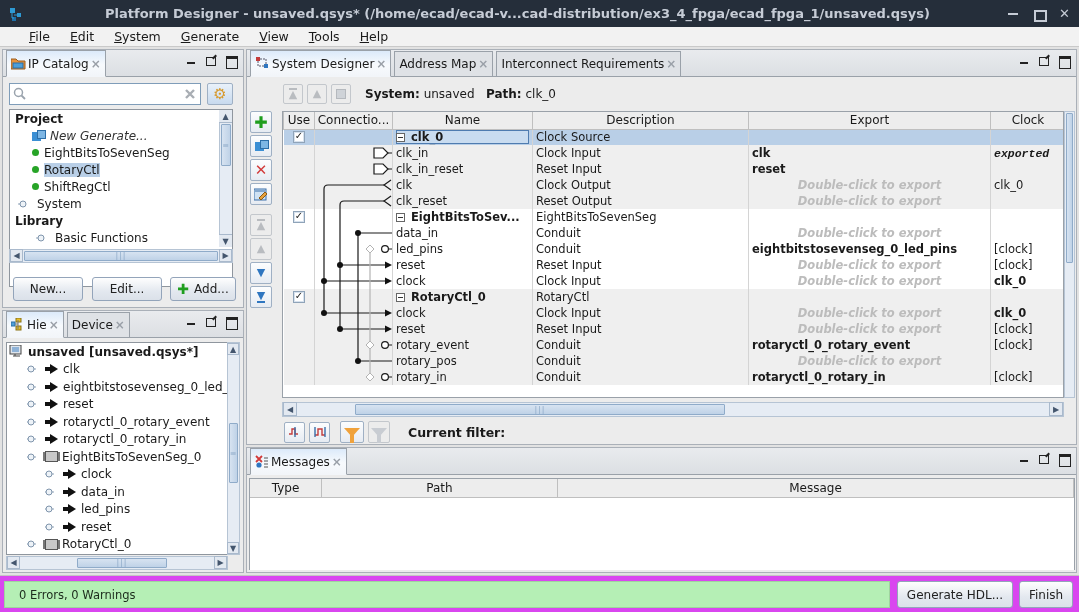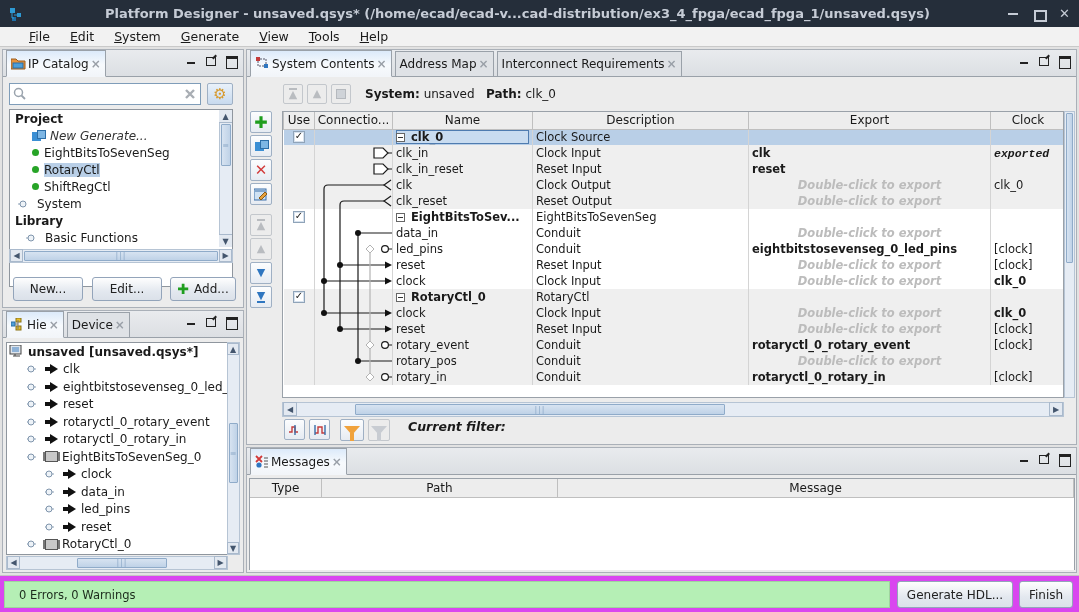--- a/index.html
+++ b/index.html
@@ -80,21 +80,21 @@
   #sc-panel { left:246px; top:49px; width:831px; height:396px; }
   #sc-subheader { position:absolute; left:0; top:28px; width:100%; height:31px; display:flex; align-items:center; gap:4px; padding-left:36px; }
   #sc-subheader .mini { width:20px; height:20px; }
   #sc-subheader .sysline { margin-left:10px; font-size:12px; }
   #sc-toolbar { position:absolute; left:3px; top:61px; width:28px; display:flex; flex-direction:column; gap:2px; }
   #sc-toolbar .gap { height:5px; }
   #sc-tablewrap { position:absolute; left:35px; top:61px; width:782px; height:287px; background:#fff; border:1px solid #9aa1a9; overflow:hidden; }
   #sc-vscroll { position:absolute; left:817px; top:61px; width:11px; height:287px; background:#e6ecf4; border:1px solid #b6c4d4; }
   #sc-vscroll .sb-thumb { left:1px; right:1px; top:1px; height:150px; }
   #sc-hscroll { position:absolute; left:35px; top:352px; width:782px; height:15px; }
-  #sc-filterbar { position:absolute; left:0; top:369px; width:100%; height:26px; display:flex; gap:4px; padding-left:37px;font-style:italic; }
+  #sc-filterbar { position:absolute; left:0; top:369px; width:100%; height:26px; display:flex; align-items:center; gap:4px; padding-left:37px; }
   #sc-filterbar .flabel { font-weight:bold; font-size:12.5px; margin-left:14px; }
 
   table.sys { border-collapse:collapse; table-layout:fixed; width:782px; font-size:11.5px; }
   table.sys th { height:17px; font-weight:normal; background:#ededed; border:1px solid #bfbfbf; border-top:none; font-size:12px; }
   table.sys td { height:16px; padding:0 3px; border-left:1px solid #d4d4d4; overflow:hidden; white-space:nowrap; }
   table.sys td:first-child { border-left:none; }
   tr.shade-gray td { background:#efefef; }
   tr.shade-white td { background:#ffffff; }
   tr.shade-selected td { background:#b9cfe7; }
   td.conn { border-left:1px solid #d4d4d4; }
@@ -212,21 +212,21 @@
         <div class="tree-row" style="padding-left: 8px;">
           <span class="handle"><svg width="14" height="14">
               <line x1="0" y1="7" x2="8" y2="7" stroke="#8fa3b8"></line>
               <circle cx="5" cy="7" r="3" fill="#eef3f8" stroke="#7e94ab"></circle>
             </svg></span>
           <span>System</span>
         </div>
         <div class="tree-row tree-section">
           <span>Library</span>
         </div>
-        <div class="tree-row" style="padding-left: 16px; align-items: center;">
+        <div class="tree-row" style="padding-left: 26px; align-items: center;">
           <span class="handle"><svg width="14" height="14">
               <line x1="0" y1="7" x2="8" y2="7" stroke="#8fa3b8"></line>
               <circle cx="5" cy="7" r="3" fill="#eef3f8" stroke="#7e94ab"></circle>
             </svg></span>
           <span>Basic Functions</span>
         </div>
         <div class="tree-row" style="padding-left: 8px;">
           <span class="handle"><svg width="14" height="14">
               <line x1="0" y1="7" x2="8" y2="7" stroke="#8fa3b8"></line>
               <circle cx="5" cy="7" r="3" fill="#eef3f8" stroke="#7e94ab"></circle>
@@ -451,21 +451,21 @@
 </div>
 
 <div class="abs panel" id="sc-panel">
   <div class="tabbar" id="sc-tabbar">
       <div class="ptab active">
         <span><svg width="15" height="13" viewBox="0 0 15 13">
             <rect x="1" y="1" width="4" height="4" fill="#c43c3c"></rect>
             <rect x="9" y="8" width="4" height="4" fill="#2f76c0"></rect>
             <path d="M3 5 v5 h6 M11 8 v-5 h-6" stroke="#556" fill="none" stroke-dasharray="2 1"></path>
           </svg></span>
-        <span>System Contents</span>
+        <span>System Designer</span>
         <span class="tab-close">×</span>
       </div>
       <div class="ptab">
         <span>Address Map</span>
         <span class="tab-close">×</span>
       </div>
       <div class="ptab">
         <span>Interconnect Requirements</span>
         <span class="tab-close">×</span>
       </div>

